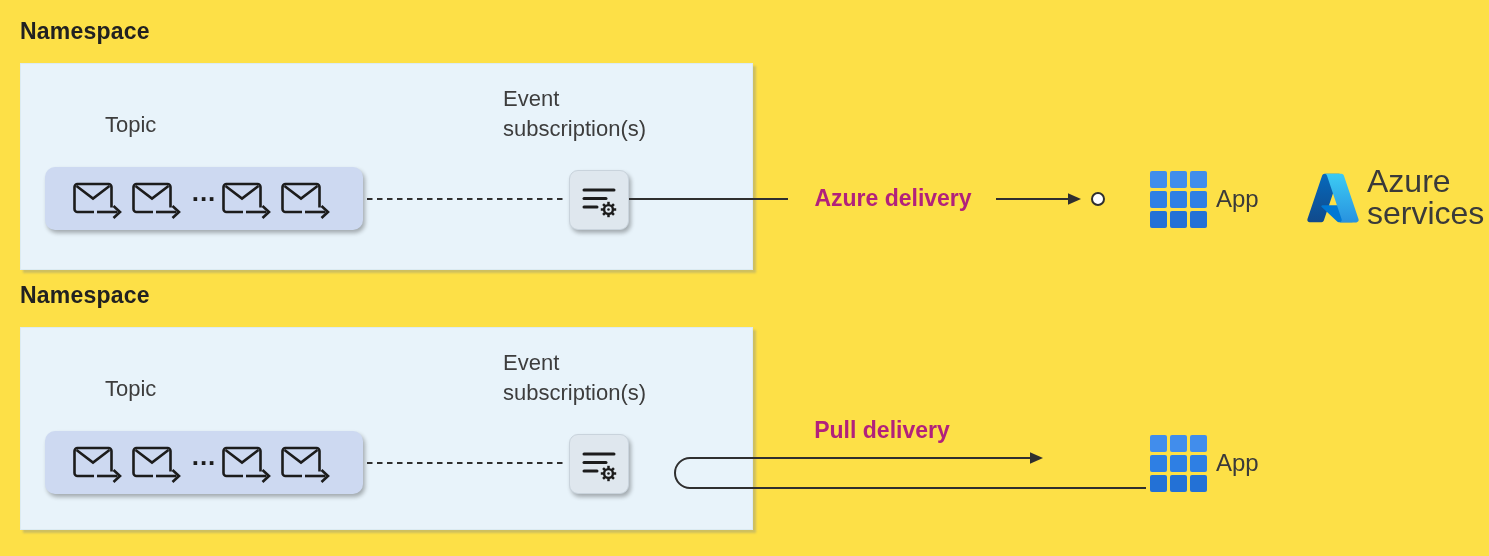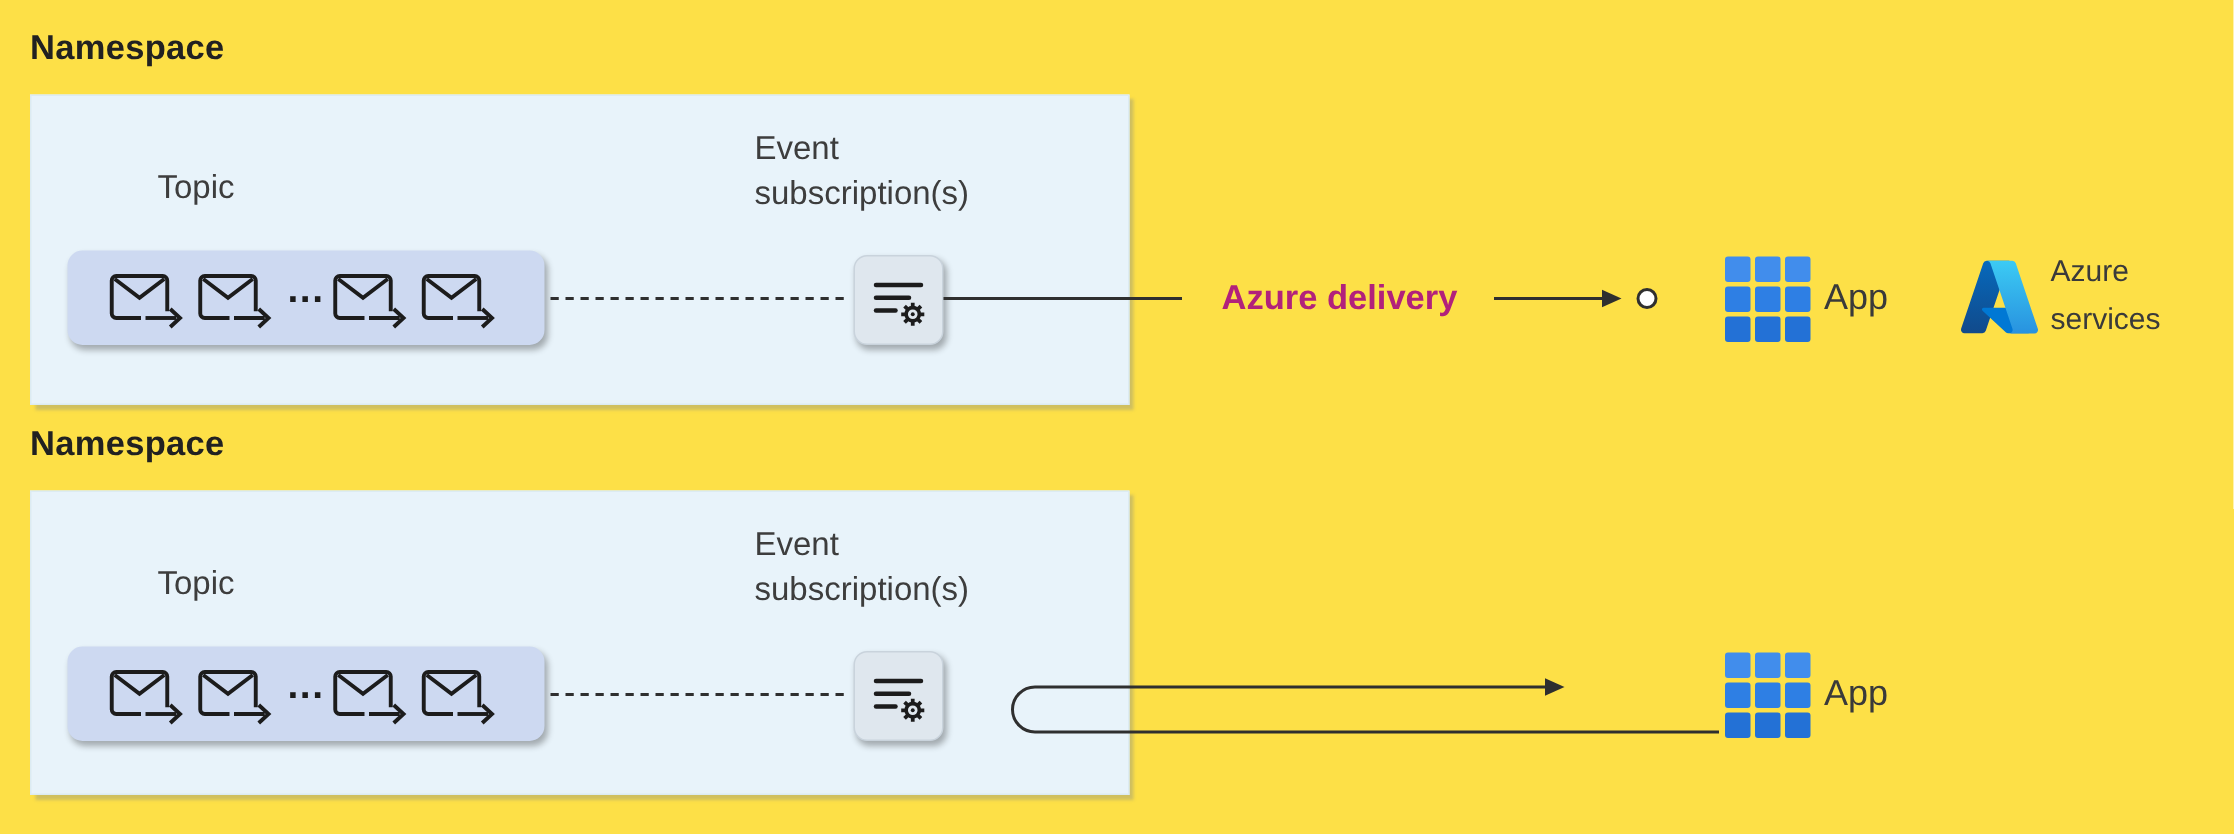--- a/index.html
+++ b/index.html
@@ -38,21 +38,21 @@
     font-size:23px;font-weight:700;color:#b2217b;text-align:center;
   }
   .app-grid{
     width:57px;height:57px;display:grid;
     grid-template-columns:repeat(3,1fr);grid-template-rows:repeat(3,1fr);gap:3px;
   }
   .app-grid span{border-radius:2px;background:#2e7fe4;display:block;}
   .app-grid span:nth-child(-n+3){background:#418dec;}
   .app-grid span:nth-child(n+7){background:#2371d6;}
   .app-label{font-size:24px;color:#3a3a3a;line-height:28px;text-align:center;}
-  .azure-text{font-size:20px;color:#3a3a3a;line-height:32px;}
+  .azure-text{font-size:32px;color:#3a3a3a;line-height:32px;}
   .connector-layer{left:0;top:0;pointer-events:none;}
 </style>
 </head>
 <body>
 
 <div class="canvas">
 
   <svg width="0" height="0" style="position:absolute" aria-hidden="true">
     <defs>
       <symbol id="sym-envelope" viewBox="0 0 56 42">
@@ -167,20 +167,21 @@
   </div>
 
   <div class="abs diagram-label" style="left:503px;top:348px;width:192px;">Event subscription(s)</div>
 
   <div class="abs sub-icon-box" style="left:569px;top:434px;width:58px;height:58px;">
     <svg>
         <use href="#sym-filter-gear"></use>
       </svg>
   </div>
 
+  <div class="abs delivery-label" style="left:782px;top:417px;width:200px;">Pull delivery</div>
 
   <div class="abs app-grid" style="left:1150px;top:435px;">
     <span></span>
       <span></span>
       <span></span>
       <span></span>
       <span></span>
       <span></span>
       <span></span>
       <span></span>

